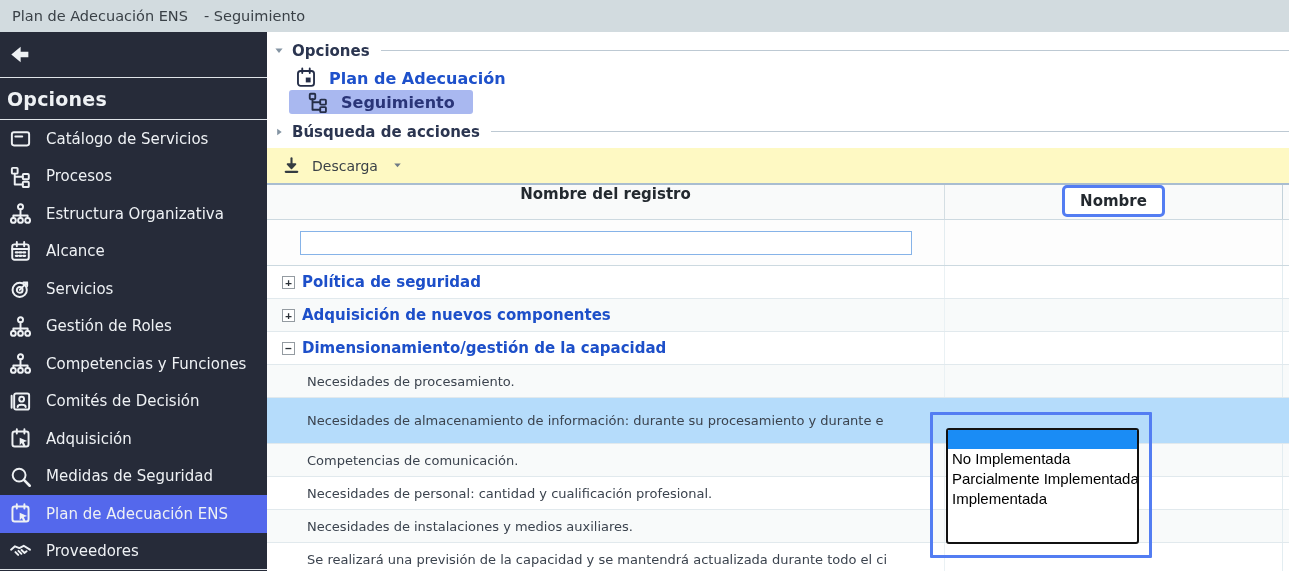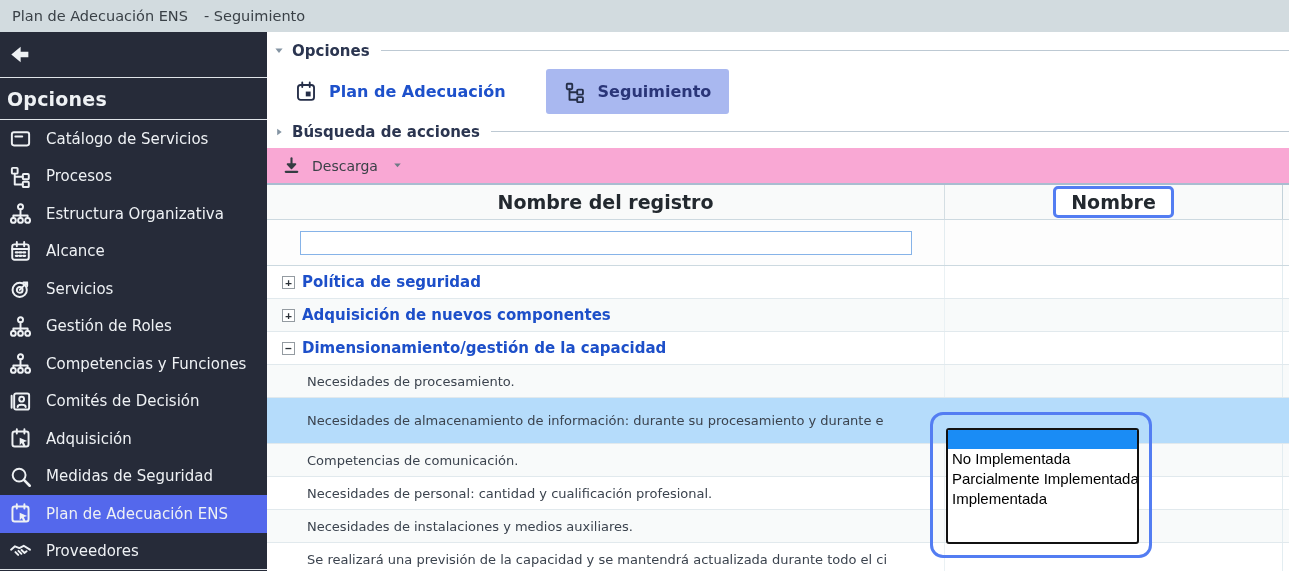--- a/index.html
+++ b/index.html
@@ -34,40 +34,40 @@
   .main { position:absolute; left:267px; top:32px; width:1022px; height:539px; background:#fff; }
 
   .sect { display:flex; align-items:center; gap:7px; padding-left:6px; height:21px; }
   .sect.s1 { margin-top:8px; }
   .sect.s2 { margin-top:7px; }
   .sect .tri { width:12px; height:12px; color:#8494a3; flex:none; }
   .sect .tri svg { width:12px; height:12px; }
   .sect .lbl { font-size:15px; font-weight:bold; color:#2b3550; white-space:nowrap; }
   .sect .rule { flex:1; border-top:1px solid #bdc9d3; margin-left:4px; }
 
-  .tabs { height:48px; margin-top:5px; display:flex; align-items:flex-end; }
+  .tabs { height:48px; margin-top:5px; display:flex; align-items:flex-start;flex-direction:column; }
   .tab { display:flex; align-items:center; gap:12px; height:45px; padding:0 18px;
     font-size:16px; font-weight:bold; cursor:pointer; border-radius:3px; }
   .tab .tico { width:22px; height:22px; color:#252e48; }
   .tab .tico svg { width:22px; height:22px; }
   .tab1 { color:#1e51cb; margin-left:10px; }
   .tab2 { background:#a9b8f0; color:#2a3578; margin-left:22px; }
 
-  .toolbar { margin-top:6px; height:37px; background:#f9a8d4; border-bottom:2px solid #a9bdd0;
+  .toolbar { margin-top:6px; height:37px; background:#fef9c3; border-bottom:2px solid #a9bdd0;
     display:flex; align-items:center; padding-left:15px; gap:11px; color:#3a4147; }
   .toolbar .dlico { width:19px; height:19px; color:#343c42; }
   .toolbar .dlico svg { width:19px; height:19px; }
   .toolbar .dl-label { font-size:14px; }
   .toolbar .caret { width:13px; height:13px; color:#6e7a85; margin-left:2px; }
   .toolbar .caret svg { width:13px; height:13px; }
 
   
   .thead { height:35px; background:#f9fafa; border-bottom:1px solid #cdd9e0; display:flex; }
-  .th { display:flex; align-items:center; justify-content:center;
-    font-size:19px; font-weight:bold; color:#23292f; }
+  .th { display:flex; align-items:flex-start; justify-content:center;
+    font-size:15px; font-weight:bold; color:#23292f; }
   .th.name { width:678px; border-right:1px solid #d4dee3; }
   .th.estado { width:338px; border-right:1px solid #c3d2da; }
   .focus-box { border:3px solid #537df2; border-radius:5px; background:#fff;
     padding:3px 15px; line-height:20px; }
 
   .tfilter { height:46px; background:#fdfdfd; border-bottom:1px solid #ccd9e0; display:flex; }
   .tf-name { width:678px; border-right:1px solid #e3ecf0; position:relative; }
   .tf-estado { width:338px; border-right:1px solid #dde7ec; }
   .filter-input { position:absolute; left:33px; top:11px; width:612px; height:24px;
     border:1px solid #86b3e8; background:#fff; font-size:14px; padding:0 6px;
@@ -84,21 +84,21 @@
   .t-row.hl .rc-name, .t-row.hl .rc-estado { border-right-color:transparent; }
   .expander { flex:none; width:13px; height:13px; margin-left:15px; margin-right:7px;
     border:1px solid #949ba1; background:#fff; color:#2b3137; font-size:11px;
     line-height:11px; text-align:center; font-weight:bold;
     font-family:"DejaVu Sans Mono",monospace; cursor:pointer; }
   .row-label.group { color:#1d4fc9; font-weight:bold; font-size:15px; }
   .row-label.item { color:#3b434e; font-size:13px; margin-left:40px; }
 
   
   .dd-ring { position:absolute; left:663px; top:380px; width:222px; height:146px;
-    border:3px solid #537df2; border-radius:13px; z-index:6; }
+    border:3px solid #537df2; border-radius:1px; z-index:6; }
   .dd-list { position:absolute; left:13px; top:13px; width:193px; height:116px;
     background:#fff; border:2px solid #111; border-radius:3px; overflow:hidden;
     font-family:"Liberation Sans","DejaVu Sans",sans-serif; font-size:15px; color:#000; }
   .opt { height:20px; line-height:20px; padding-left:4px; white-space:nowrap; cursor:pointer; }
   .opt.blank { height:19px; }
   .opt.sel { background:#1a8cf5; }
 </style>
 </head>
 <body>
 

